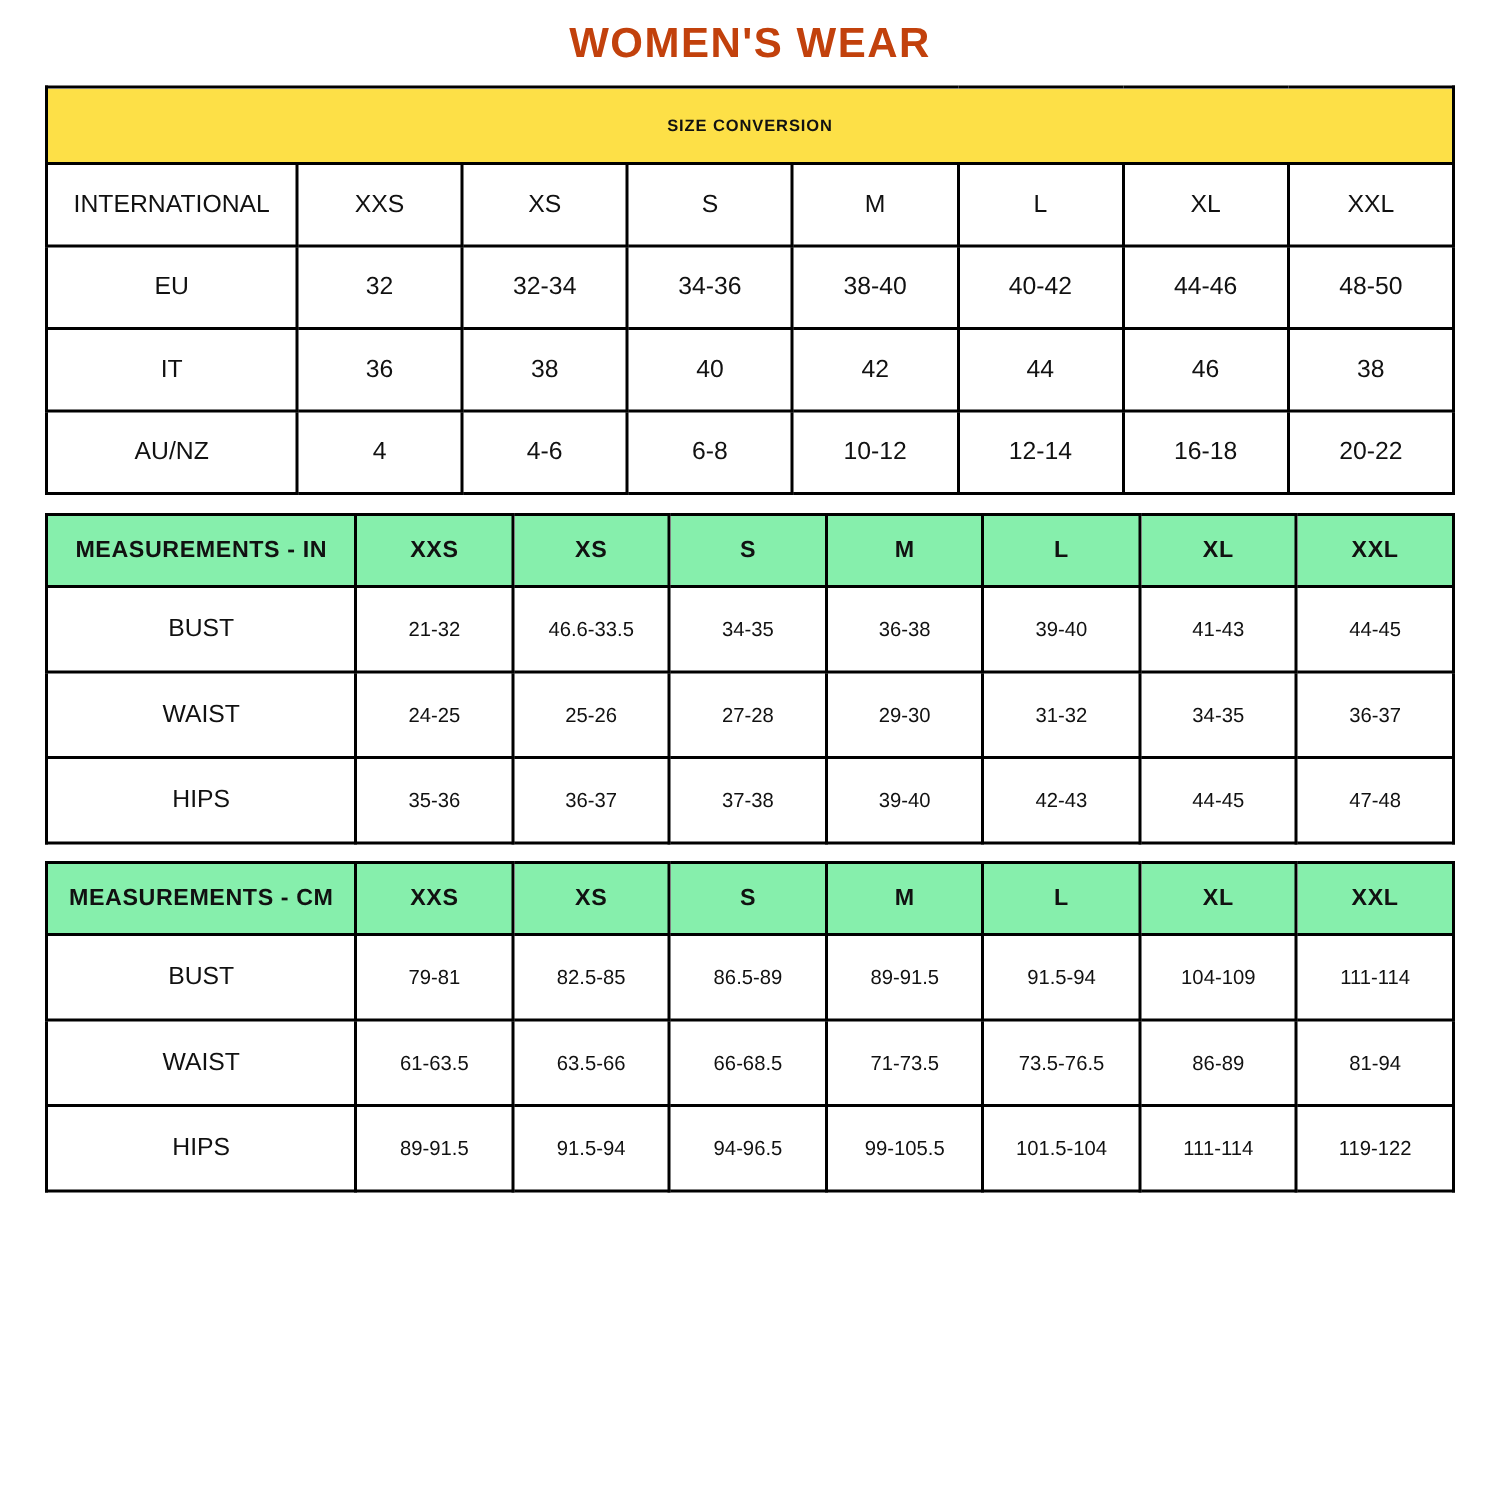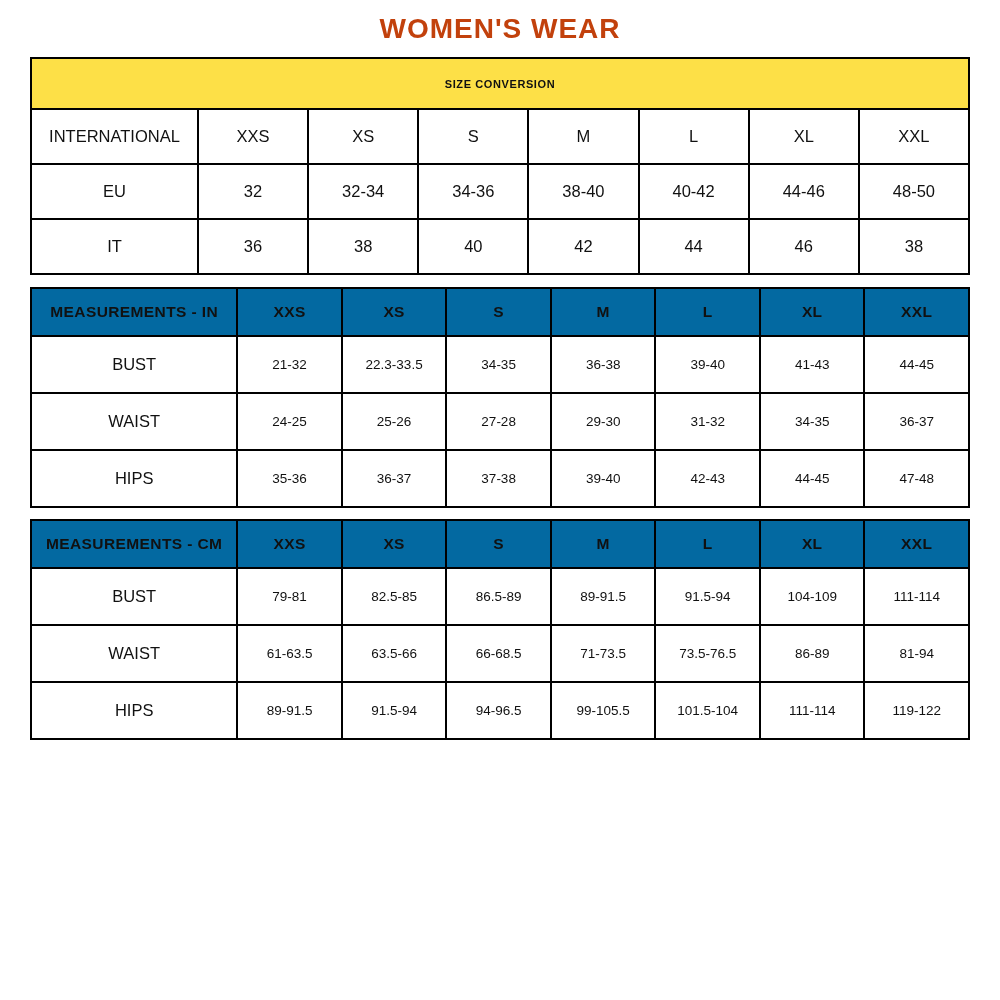--- a/index.html
+++ b/index.html
@@ -52,21 +52,21 @@
     font-size: 16.5px;
   }
   .t1 td {
     height: 53px;
     font-size: 16.5px;
     font-weight: 400;
   }
   
   .t23 { margin-bottom: 11px; }
   .t23 thead th {
-    background: #0369a1;
+    background: #86efac;
     height: 46px;
     font-size: 15.5px;
     font-weight: 700;
     letter-spacing: 0.4px;
   }
   .t23 td { height: 55px; font-weight: 400; }
   .t23 td.rl { font-size: 16.5px; }
   .t23 td.val { font-size: 13.5px; border-radius: 28px; }
 </style>
 </head>
@@ -116,20 +116,30 @@
       <tr>
         <td>IT</td>
         <td>36</td>
         <td>38</td>
         <td>40</td>
         <td>42</td>
         <td>44</td>
         <td>46</td>
         <td>38</td>
       </tr>
+      <tr>
+        <td>AU/NZ</td>
+        <td>4</td>
+        <td>4-6</td>
+        <td>6-8</td>
+        <td>10-12</td>
+        <td>12-14</td>
+        <td>16-18</td>
+        <td>20-22</td>
+      </tr>
     </tbody>
   </table>
 
   <table class="t23">
     <colgroup>
       <col style="width:22%">
       <col style="width:11.143%">
         <col style="width:11.143%">
         <col style="width:11.143%">
       <col style="width:11.143%">
@@ -146,21 +156,21 @@
         <th>M</th>
         <th>L</th>
         <th>XL</th>
         <th>XXL</th>
       </tr>
     </thead>
     <tbody>
       <tr>
         <td class="rl">BUST</td>
         <td class="val">21-32</td>
-        <td class="val">22.3-33.5</td>
+        <td class="val">46.6-33.5</td>
         <td class="val">34-35</td>
         <td class="val">36-38</td>
         <td class="val">39-40</td>
         <td class="val">41-43</td>
         <td class="val">44-45</td>
       </tr>
       <tr>
         <td class="rl">WAIST</td>
         <td class="val">24-25</td>
         <td class="val">25-26</td>

